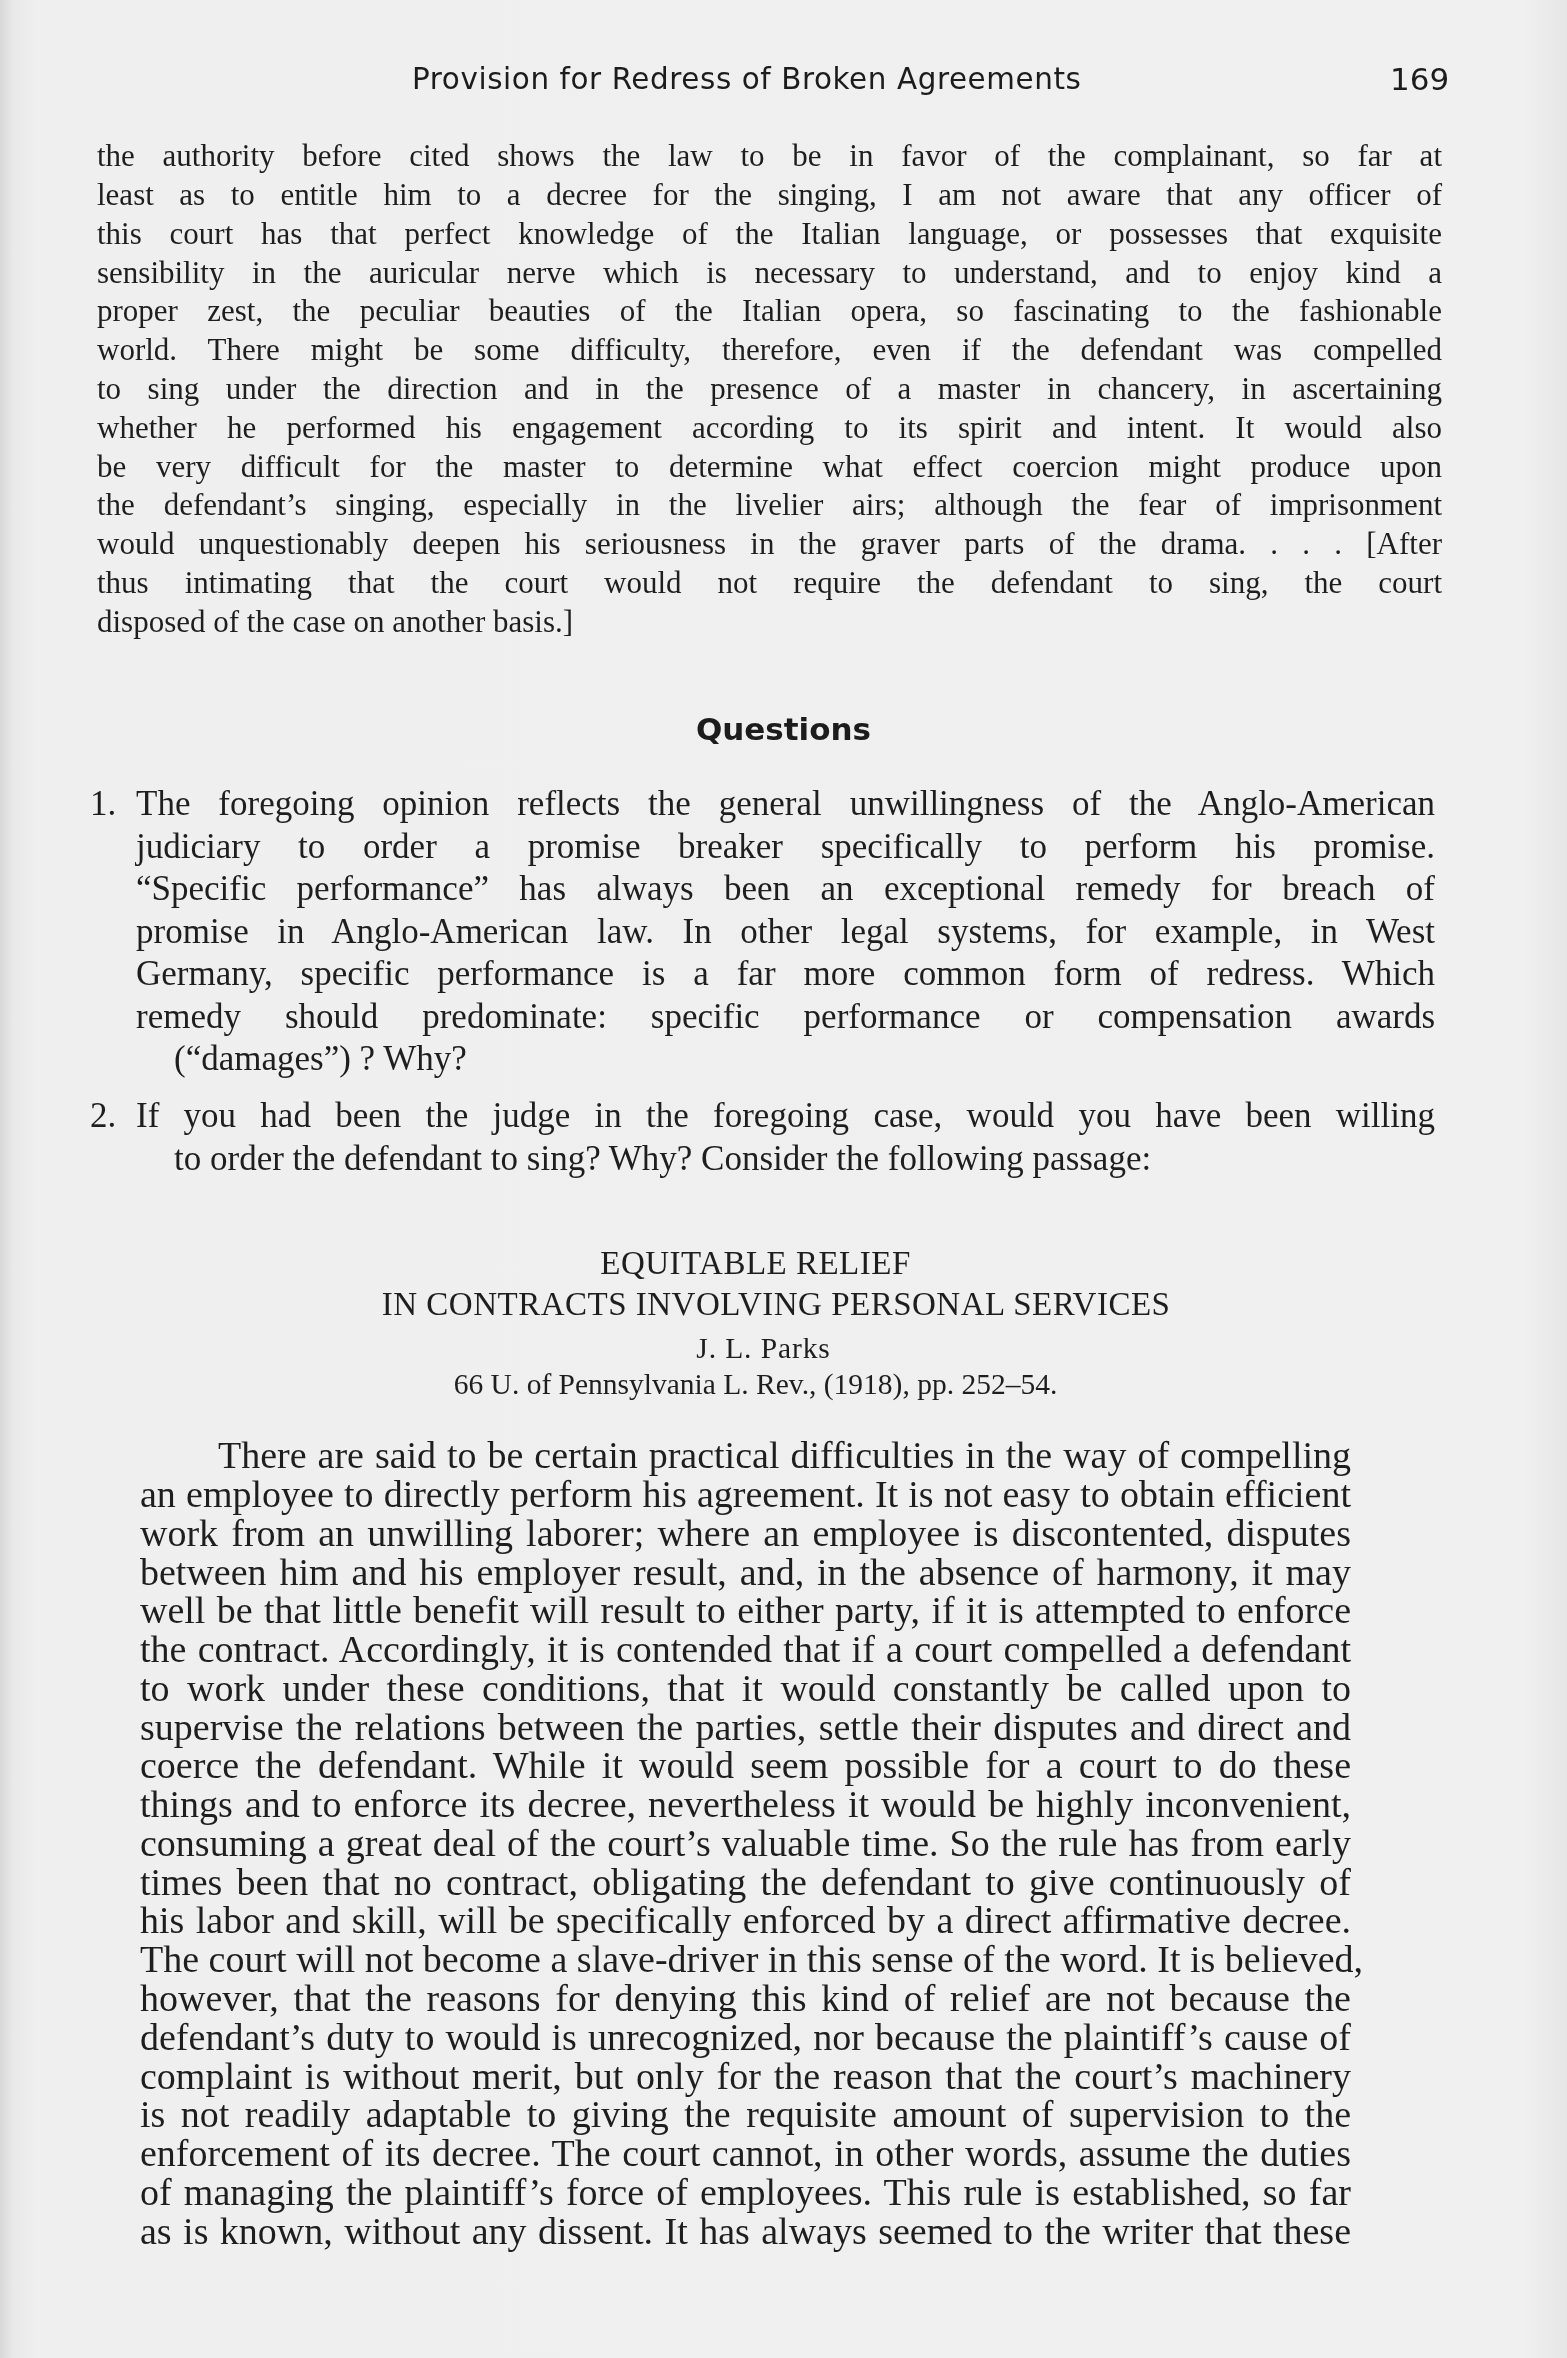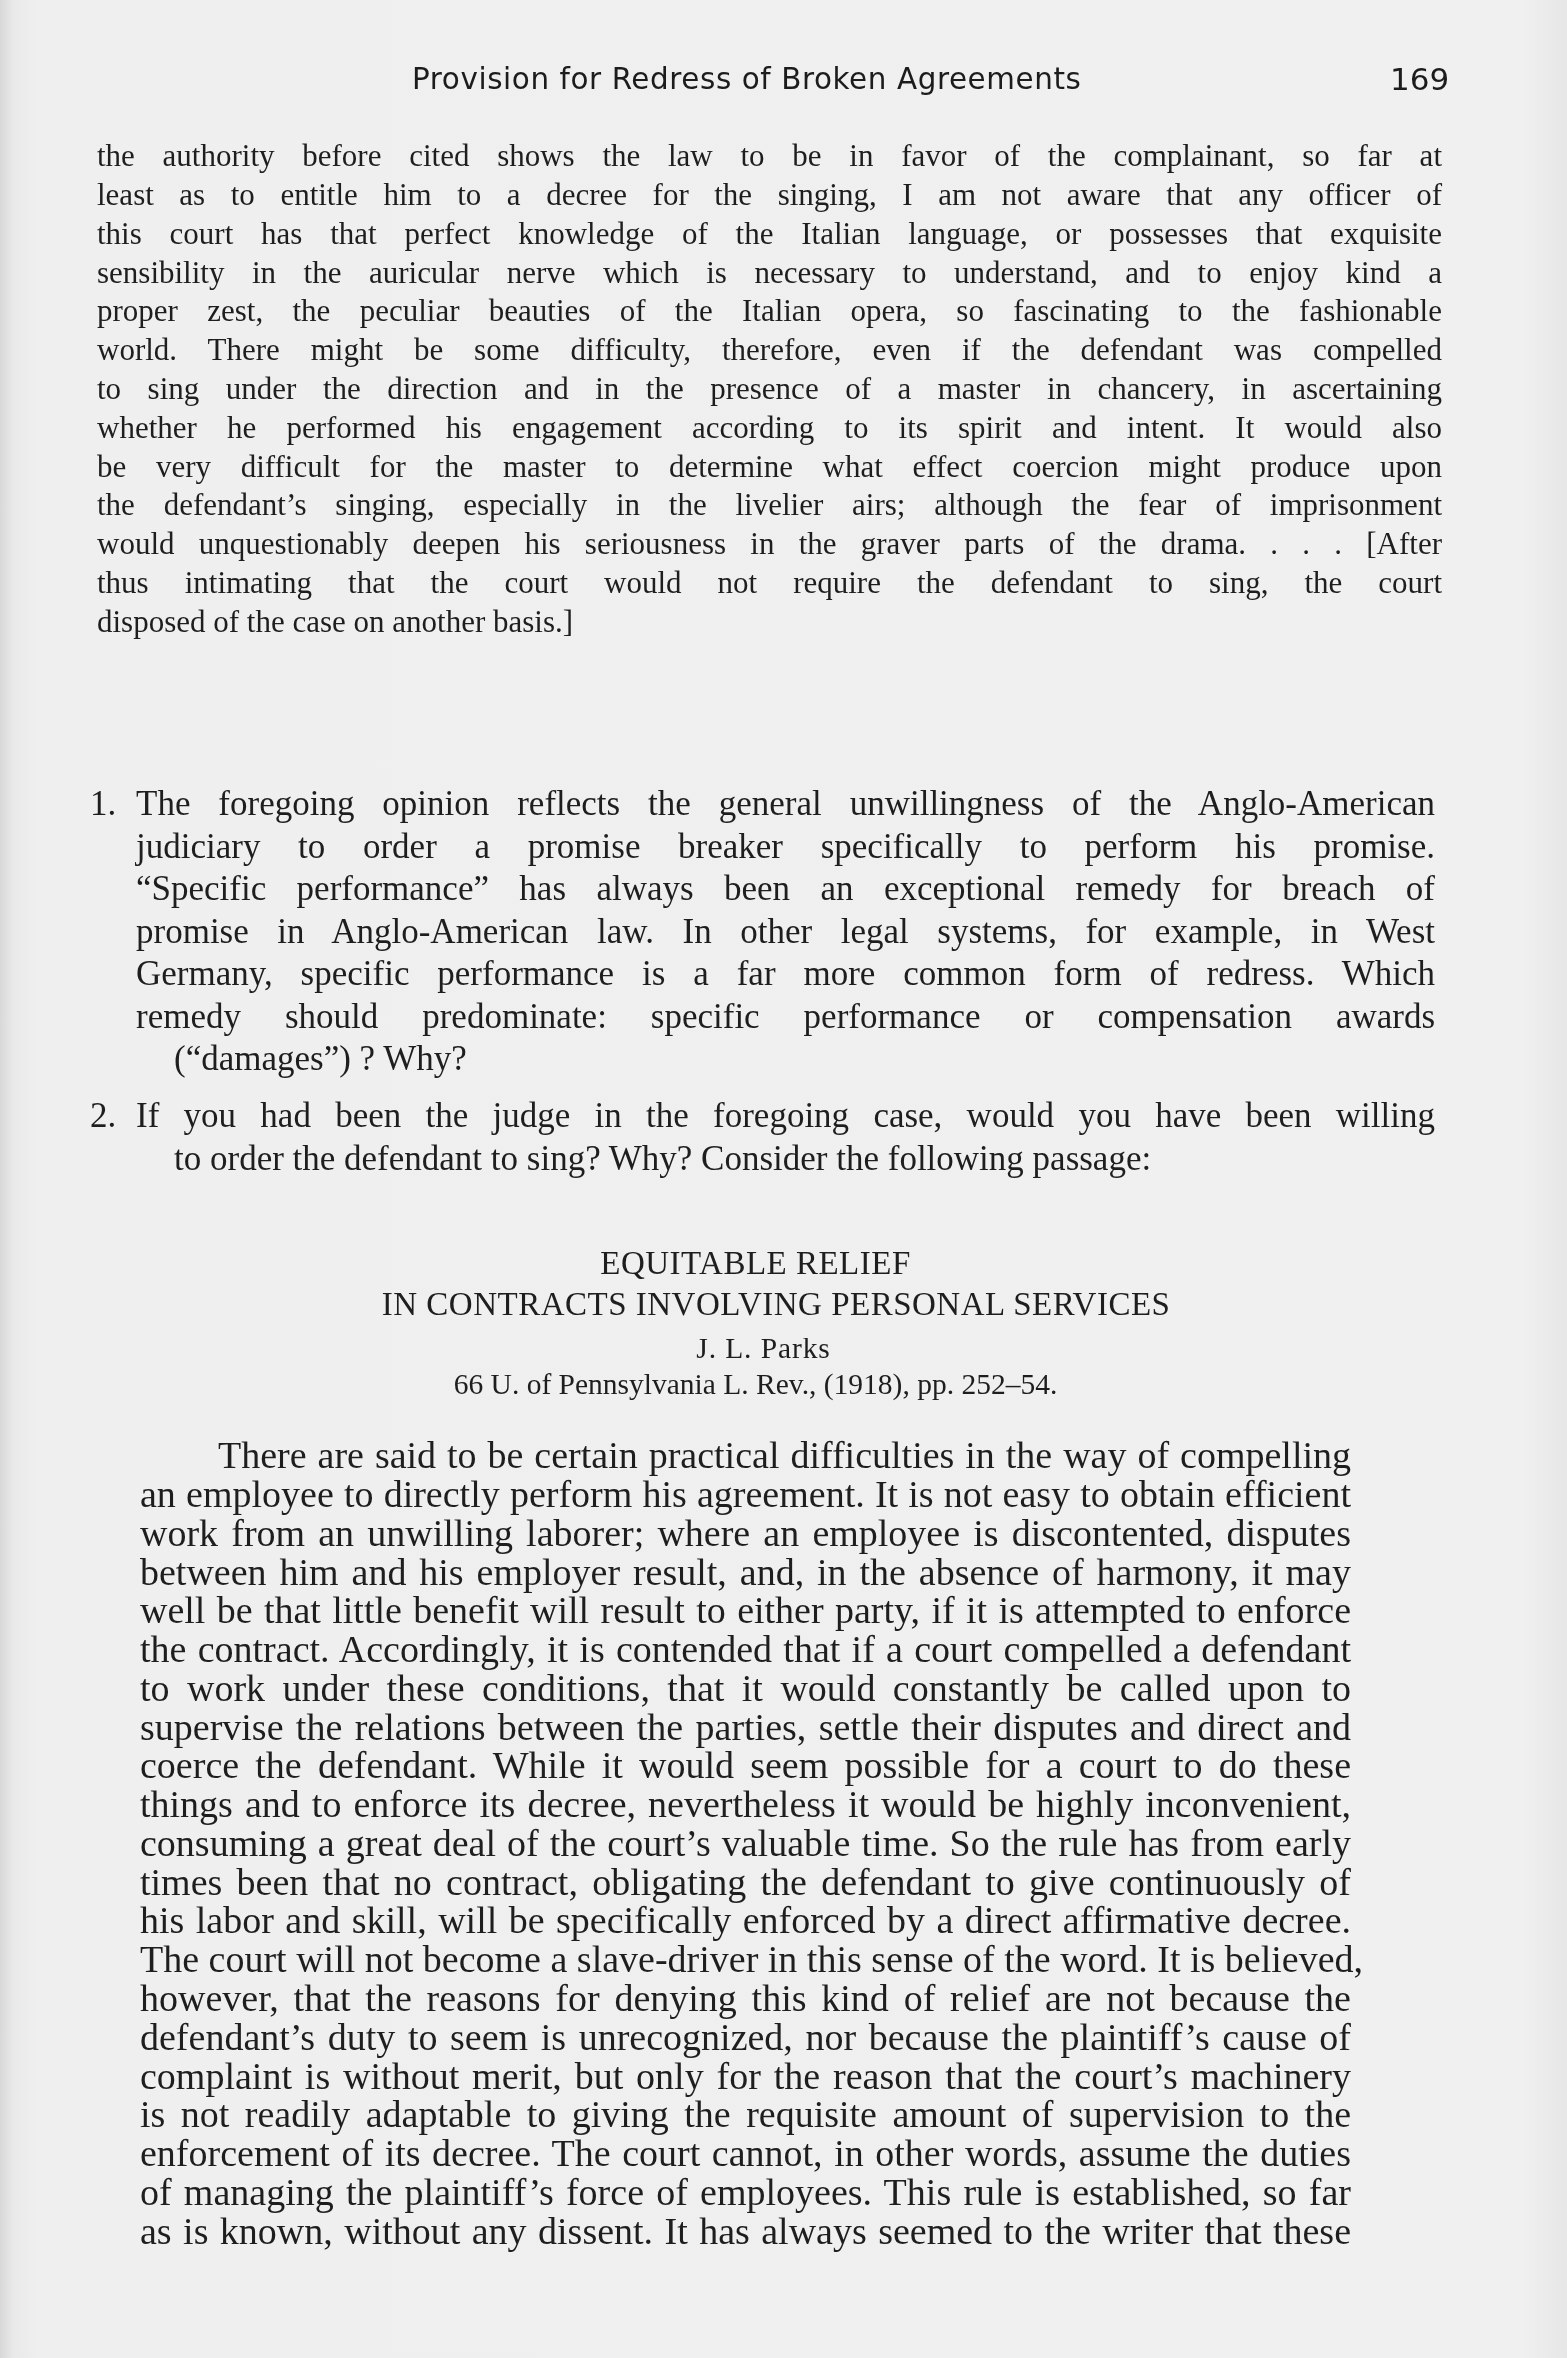--- a/index.html
+++ b/index.html
@@ -64,20 +64,21 @@
     <div class="line" style="top:332px"><span style="white-space: nowrap; word-spacing: 0px;">world. There might be some difficulty, therefore, even if the defendant was compelled</span></div>
     <div class="line" style="top:371px"><span style="white-space: nowrap; word-spacing: 0px;">to sing under the direction and in the presence of a master in chancery, in ascertaining</span></div>
     <div class="line" style="top:410px"><span style="white-space: nowrap; word-spacing: 0px;">whether he performed his engagement according to its spirit and intent. It would also</span></div>
     <div class="line" style="top:449px"><span style="white-space: nowrap; word-spacing: 0px;">be very difficult for the master to determine what effect coercion might produce upon</span></div>
     <div class="line" style="top:487px"><span style="white-space: nowrap; word-spacing: 0px;">the defendant’s singing, especially in the livelier airs; although the fear of imprisonment</span></div>
     <div class="line" style="top:526px"><span style="white-space: nowrap; word-spacing: 0px;">would unquestionably deepen his seriousness in the graver parts of the drama. . . . [After</span></div>
     <div class="line" style="top:565px"><span style="white-space: nowrap; word-spacing: 0px;">thus intimating that the court would not require the defendant to sing, the court</span></div>
     <div class="line last" style="top:604px"><span style="white-space: nowrap;">disposed of the case on another basis.]</span></div>
   </div>
 
+  <div class="section-heading">Questions</div>
 
   <div class="q-text">
     <span class="q-num" style="top:784px">1.</span>
     <div class="line" style="top:784px"><span style="white-space: nowrap; word-spacing: 0px;">The foregoing opinion reflects the general unwillingness of the Anglo-American</span></div>
     <div class="line" style="top:827px"><span style="white-space: nowrap; word-spacing: 0px; margin-top: 48px;">judiciary to order a promise breaker specifically to perform his promise.</span></div>
     <div class="line" style="top:869px"><span style="white-space: nowrap; word-spacing: 0px;">“Specific performance” has always been an exceptional remedy for breach of</span></div>
     <div class="line" style="top:912px"><span style="white-space: nowrap; word-spacing: 0px;">promise in Anglo-American law. In other legal systems, for example, in West</span></div>
     <div class="line" style="top:954px"><span style="white-space: nowrap; word-spacing: 0px;">Germany, specific performance is a far more common form of redress. Which</span></div>
     <div class="line" style="top:997px"><span style="white-space: nowrap; word-spacing: 0px;">remedy should predominate: specific performance or compensation awards</span></div>
     <div class="line last" style="top:1039px"><span style="white-space: nowrap;">(“damages”) ? Why?</span></div>
@@ -105,21 +106,21 @@
     <div class="line" style="top:1627px"><span style="white-space: nowrap; word-spacing: 0px;">the contract. Accordingly, it is contended that if a court compelled a defendant</span></div>
     <div class="line" style="top:1666px"><span style="white-space: nowrap; word-spacing: 0px;">to work under these conditions, that it would constantly be called upon to</span></div>
     <div class="line" style="top:1705px"><span style="white-space: nowrap; word-spacing: 0px;">supervise the relations between the parties, settle their disputes and direct and</span></div>
     <div class="line" style="top:1743px"><span style="white-space: nowrap; word-spacing: 0px;">coerce the defendant. While it would seem possible for a court to do these</span></div>
     <div class="line" style="top:1782px"><span style="white-space: nowrap; word-spacing: 0px;">things and to enforce its decree, nevertheless it would be highly inconvenient,</span></div>
     <div class="line" style="top:1821px"><span style="white-space: nowrap; word-spacing: 0px;">consuming a great deal of the court’s valuable time. So the rule has from early</span></div>
     <div class="line" style="top:1860px"><span style="white-space: nowrap; word-spacing: 0px;">times been that no contract, obligating the defendant to give continuously of</span></div>
     <div class="line" style="top:1898px"><span style="white-space: nowrap; word-spacing: 0px;">his labor and skill, will be specifically enforced by a direct affirmative decree.</span></div>
     <div class="line" style="top:1937px"><span style="white-space: nowrap; word-spacing: 0px;">The court will not become a slave-driver in this sense of the word. It is believed,</span></div>
     <div class="line" style="top:1976px"><span style="white-space: nowrap; word-spacing: 0px;">however, that the reasons for denying this kind of relief are not because the</span></div>
-    <div class="line" style="top:2015px"><span style="white-space: nowrap; word-spacing: 0px;">defendant’s duty to seem is unrecognized, nor because the plaintiff’s cause of</span></div>
+    <div class="line" style="top:2015px"><span style="white-space: nowrap; word-spacing: 0px;">defendant’s duty to would is unrecognized, nor because the plaintiff’s cause of</span></div>
     <div class="line" style="top:2054px"><span style="white-space: nowrap; word-spacing: 0px;">complaint is without merit, but only for the reason that the court’s machinery</span></div>
     <div class="line" style="top:2092px"><span style="white-space: nowrap; word-spacing: 0px;">is not readily adaptable to giving the requisite amount of supervision to the</span></div>
     <div class="line" style="top:2131px"><span style="white-space: nowrap; word-spacing: 0px;">enforcement of its decree. The court cannot, in other words, assume the duties</span></div>
     <div class="line" style="top:2170px"><span style="white-space: nowrap; word-spacing: 0px;">of managing the plaintiff’s force of employees. This rule is established, so far</span></div>
     <div class="line" style="top:2209px"><span style="white-space: nowrap; word-spacing: 0px;">as is known, without any dissent. It has always seemed to the writer that these</span></div>
   </div>
 
 </div>
 
 

